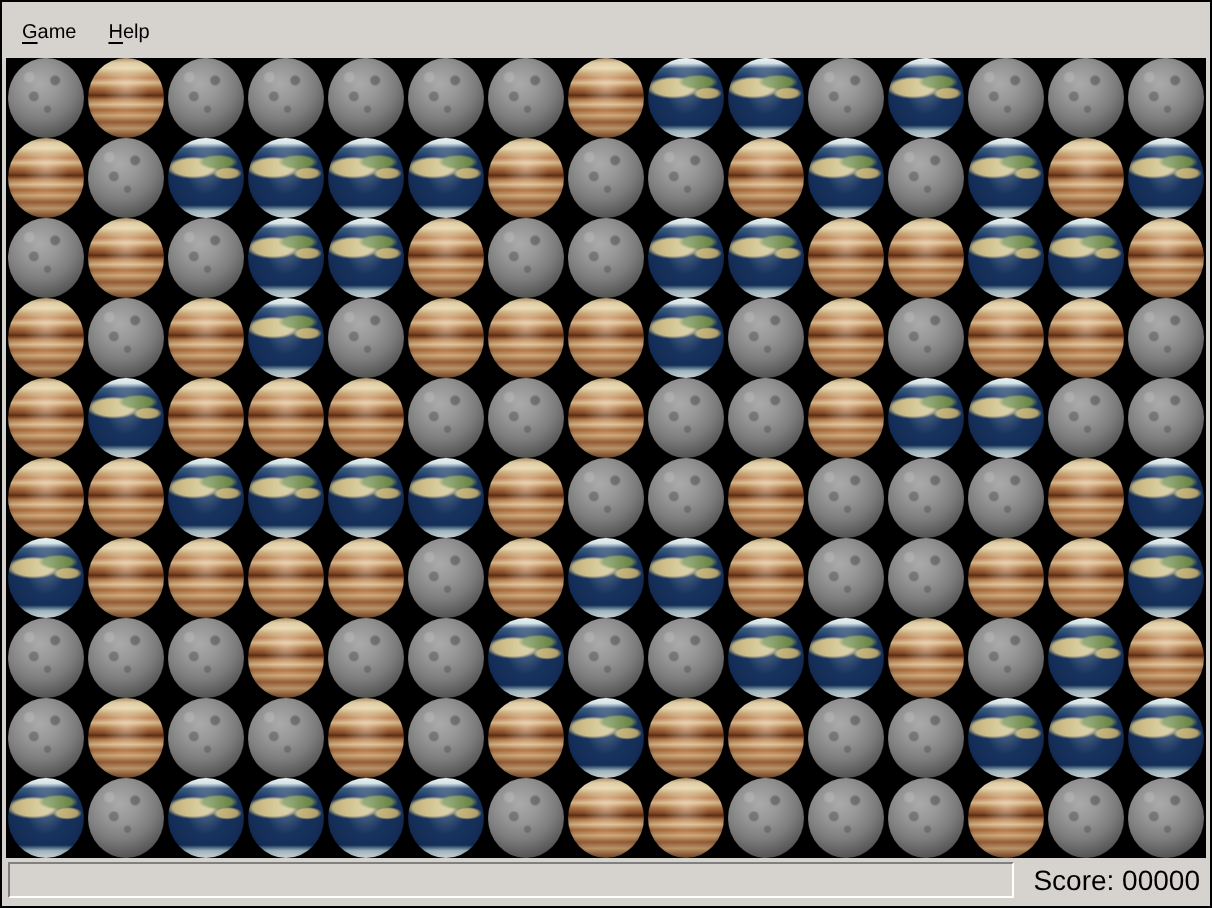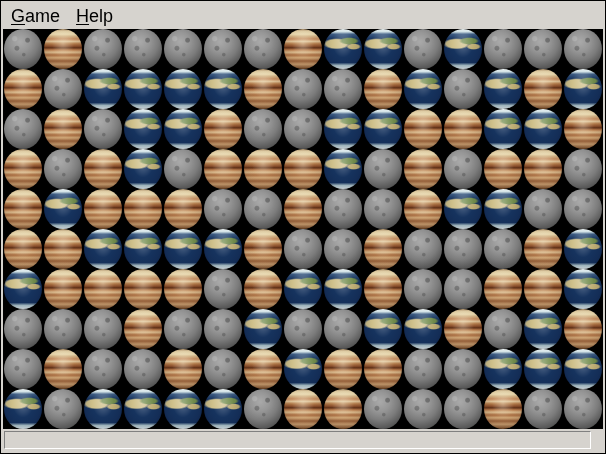--- a/index.html
+++ b/index.html
@@ -21,21 +21,21 @@
   .menubar {
     height: 26px;
     display: flex;
     align-items: center;
     padding-left: 2px;
     gap: 4px;
     background: #d6d3ce;
   }
   .menu-item {
     padding: 2px 6px;
-    font-size: 18px;
+    font-size: 10px;
     color: #000000;
     cursor: default;
     white-space: nowrap;
   }
   .menu-item .mnemonic {
     text-decoration: underline;
     text-underline-offset: 2px;
   }
   
   .board {
@@ -585,15 +585,16 @@
       <div class="cell">
         <div class="ball moon"></div>
       </div>
       <div class="cell">
         <div class="ball moon"></div>
       </div>
     </div>
 
   <div class="statusbar">
     <div class="status-panel"></div>
+    <div class="score">Score: 00000</div>
   </div>
 
 </div>
 
 </body></html>

